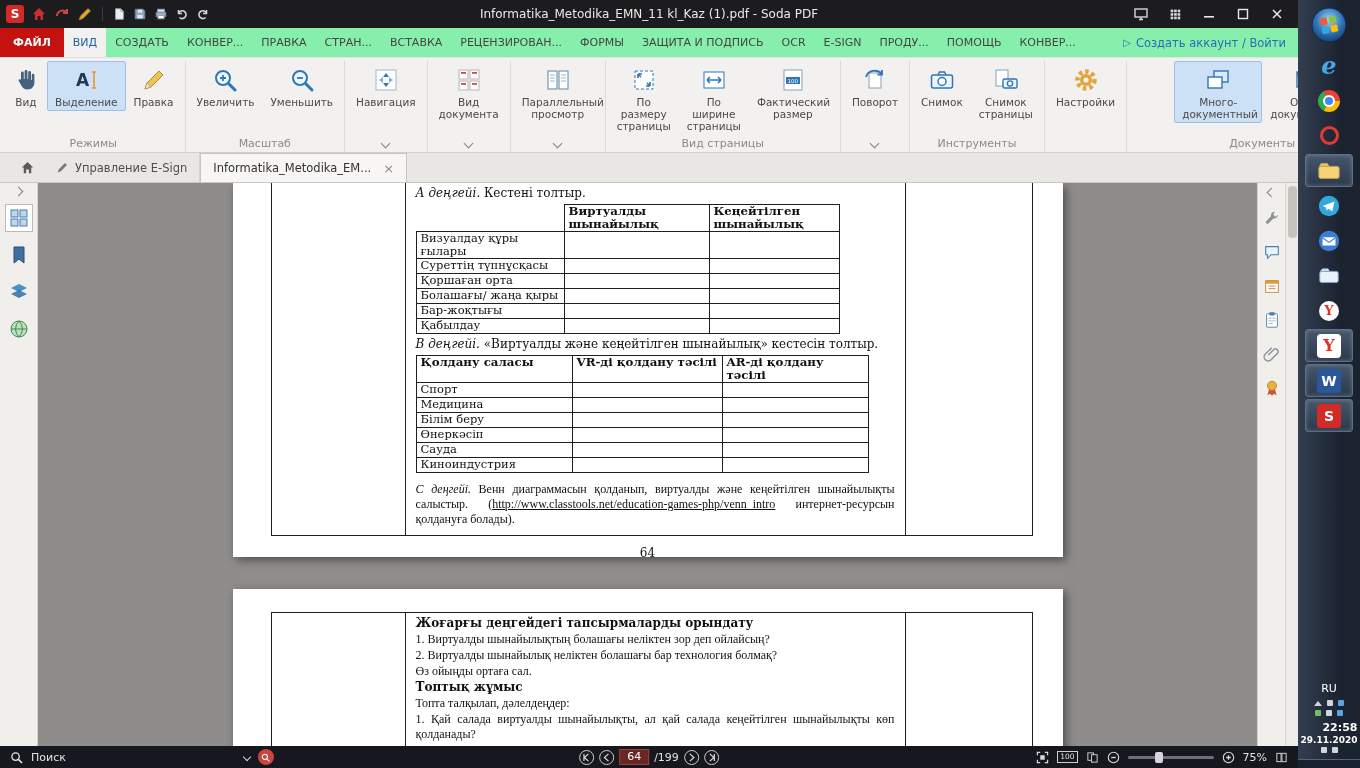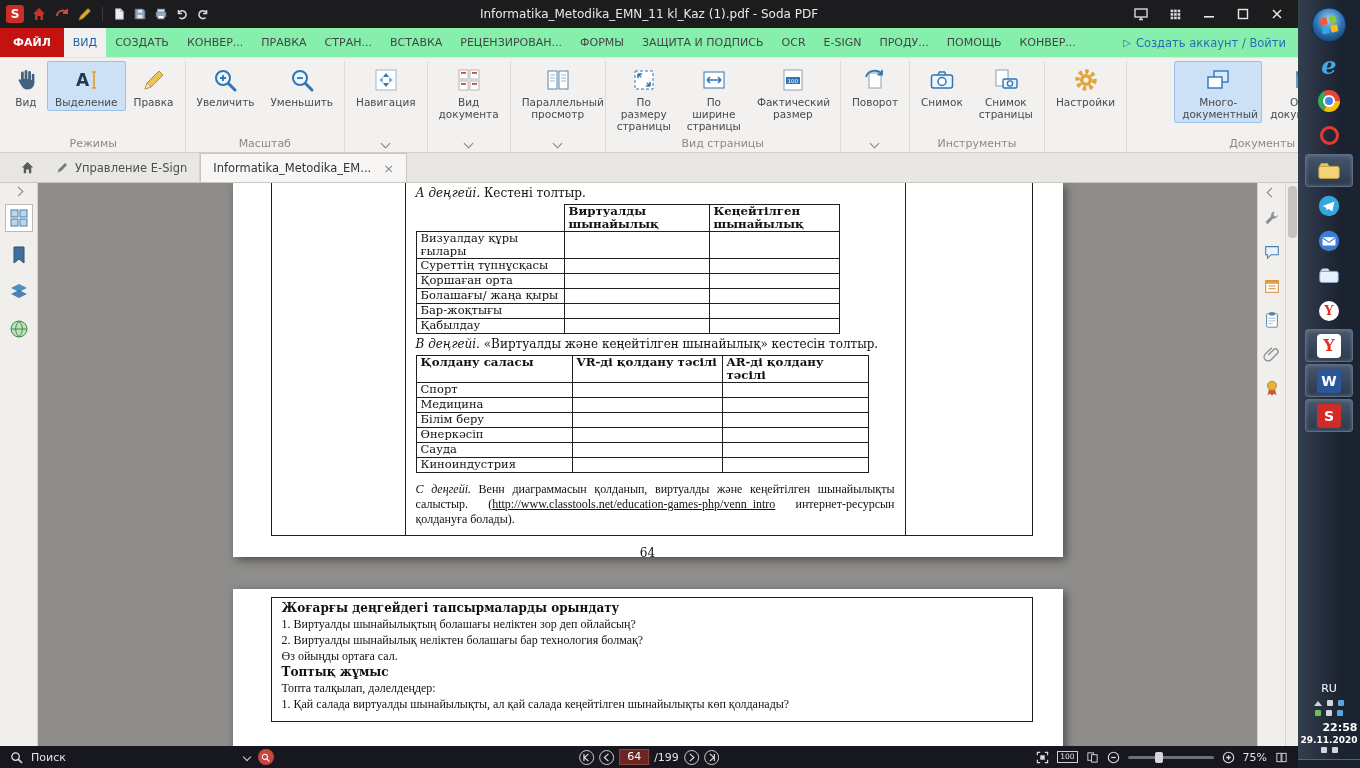--- a/index.html
+++ b/index.html
@@ -58,21 +58,21 @@
 .lrail{width:38px;background:#f1efec;border-right:1px solid #d6d3cf;display:flex;flex-direction:column;align-items:center;padding-top:5px;}
 .rail-ic{width:28px;height:28px;display:flex;align-items:center;justify-content:center;margin-top:9px;border:1px solid transparent;}
 .rail-ic.sel{background:#fff;border-color:#bdbab6;}
 .rail-ic svg{width:20px;height:20px;}
 .viewport{flex:1;display:flex;flex-direction:column;align-items:center;overflow:hidden;}
 .page{width:830px;background:#fff;box-shadow:3px 3px 9px rgba(0,0,0,.45);font-family:"DejaVu Serif","Liberation Serif",serif;color:#111;}
 .p1{height:374px;flex:0 0 374px;}
 .p2{height:164px;flex:0 0 164px;margin-top:32px;overflow:hidden;}
 .pbox{margin:0 30px 0 38px;border:1px solid #1f1f1f;display:flex;}
 .pbox.nt{border-top:none;}
-.p2 .pbox{margin-top:8px;flex-direction:column;}
+.p2 .pbox{margin-top:23px;}
 .colL{width:134px;border-right:1px solid #1f1f1f;}
 .colR{width:127px;border-left:1px solid #1f1f1f;}
 .colM{flex:1;padding:2px 10px 8px;min-width:0;}
 .ln{font-size:12px;line-height:15px;margin:1px 0;}
 .b{font-weight:bold;}
 .just{text-align:justify;font-family:Liberation Serif, serif;}
 .lvl{font-style:italic;}
 table.t{border-collapse:collapse;table-layout:fixed;margin:3px 0;}
 .t th,.t td{border:1px solid #1f1f1f;padding:0 4px;height:15px;line-height:13px;text-align:left;vertical-align:top;font-size:11.5px;font-family:"DejaVu Serif","Liberation Serif",serif;}
 .t th{font-weight:bold;font-size:11.8px;}

